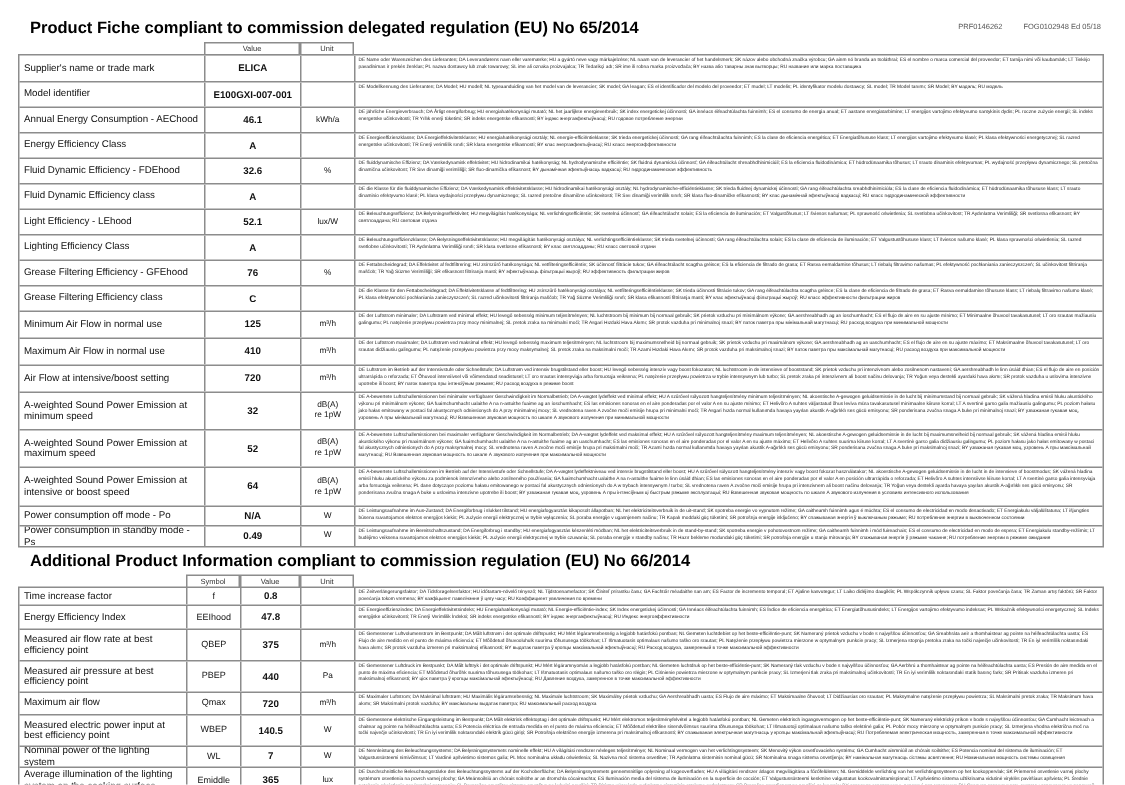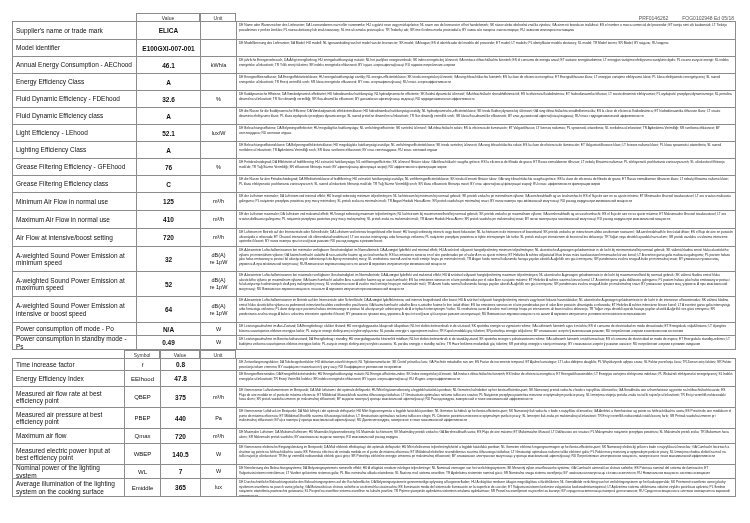--- a/index.html
+++ b/index.html
@@ -38,20 +38,21 @@
 </head>
 <body>
 
 <div class="page">
 
   <div class="doc-codes">
     <span>PRF0146262</span>
     <span>FOG0102948 Ed 05/18</span>
   </div>
 
+  <div class="title">Product Fiche compliant to commission delegated regulation (EU) No 65/2014</div>
 
   <div class="hdr-row">
     <div class="hdr-spacer" style="width:124px"></div>
     <div class="hdr-box" style="width:64px">Value</div>
     <div class="hdr-box" style="width:36px">Unit</div>
   </div>
 
   <div class="tbl t1">
     <div class="row" style="height:18px">
         <div class="c label">Supplier's name or trade mark</div>
@@ -195,20 +196,21 @@
     <div class="row" style="height:13px">
         <div class="c label">Power consumption in standby mode - Ps</div>
         <div class="c value">0.49</div>
         <div class="c unit">W</div>
         <div class="c desc">
           <span class="tiny">DE Leistungsaufnahme im Bereitschaftszustand; DA Energiforbrug i standby; HU energiafogyasztás készenléti módban; NL het elektriciteitsverbruik in de stand-by-stand; SK spotreba energie v pohotovostnom režime; GA caitheamh fuinnimh i mód fuireachais; ES el consumo de electricidad en modo de espera; ET Energiakulu standby-režiimis; LT budėjimo veiksena suvartojamos elektros energijos kiekis; PL zużycie energii elektrycznej w trybie czuwania; SL poraba energije v standby načinu; TR Hazır bekleme modundaki güç tüketimi; SR potrošnja energije u stanju mirovanja; BY спажываная энергія ў рэжыме чакання; RU потребление энергии в режиме ожидания</span>
         </div>
       </div>
   </div>
 
+  <div class="title title2">Additional Product Information compliant to commission regulation (EU) No 66/2014</div>
 
   <div class="hdr-row">
     <div class="hdr-spacer" style="width:112px"></div>
     <div class="hdr-box" style="width:36px">Symbol</div>
     <div class="hdr-box" style="width:40px">Value</div>
     <div class="hdr-box" style="width:36px">Unit</div>
   </div>
 
   <div class="tbl t2">
     <div class="row" style="height:12px">

